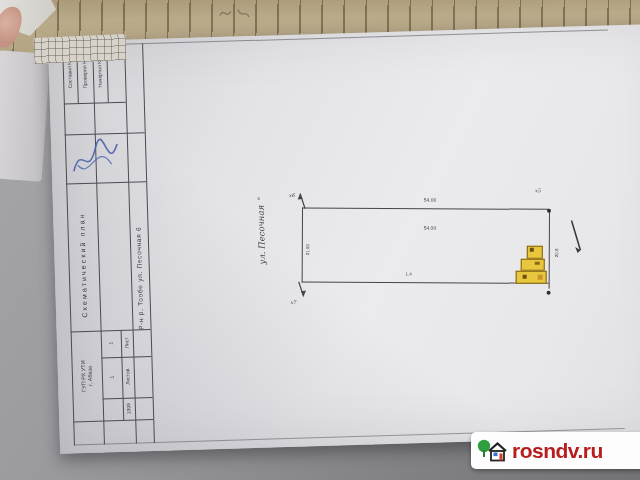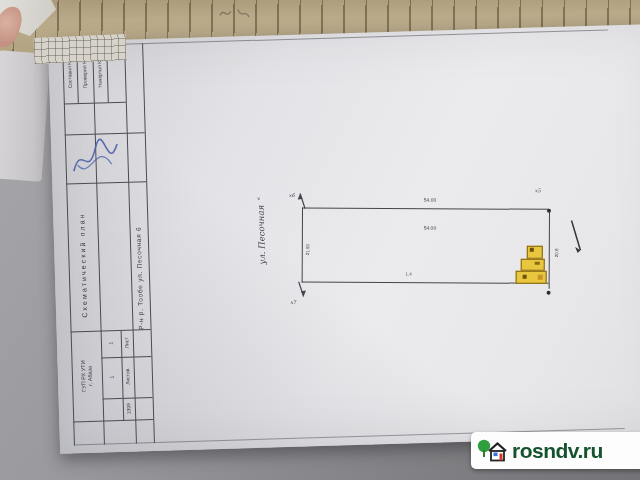--- a/index.html
+++ b/index.html
@@ -37,21 +37,21 @@
     background:linear-gradient(40deg,rgba(115,115,128,.28),rgba(0,0,0,0) 42%);}
   
   #plan{left:249px;top:173px;width:250px;height:80px;transform:rotate(2deg);transform-origin:0 0;}
   .pline{background:#45454c;}
   .dot{position:absolute;width:4px;height:4px;border-radius:50%;background:#2e2e34;}
   .bblock{position:absolute;background:#e8c63e;border:1px solid #7d5f12;box-sizing:border-box;}
   .bmark{position:absolute;background:#6b4f10;}
   #watermark{left:471px;top:432px;width:167px;height:37px;background:#fdfdfd;border-radius:5px;
     z-index:9;display:flex;align-items:center;padding:0 5px;gap:4px;
     box-shadow:0 2px 4px rgba(0,0,0,.35);}
-  #watermark-text{font-weight:bold;font-size:21px;color:#14532d;letter-spacing:-0.5px;}
+  #watermark-text{font-weight:bold;font-size:21px;color:#b91c1c;letter-spacing:-0.5px;}
   .hand{font-family:"DejaVu Serif",serif;font-style:italic;color:#44444c;}
 </style>
 </head>
 <body>
 
 <div id="stage">
 
   <div class="abs" id="tan-paper">
     <svg class="abs" style="left:224px;top:8px" width="40" height="26">
       <path d="M4,14 C8,6 11,18 15,10 M22,8 C26,18 30,8 33,16" stroke="#6e6253" stroke-width="1.3" fill="none" opacity="0.7"></path>

